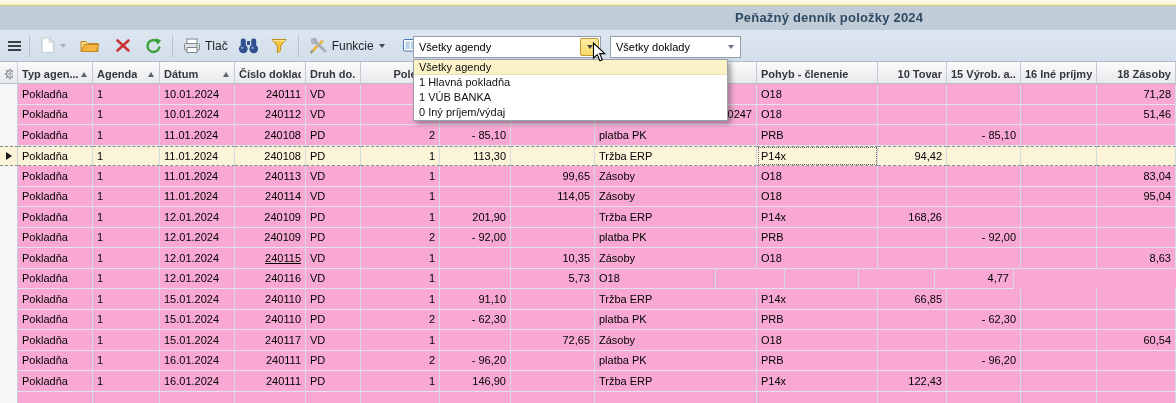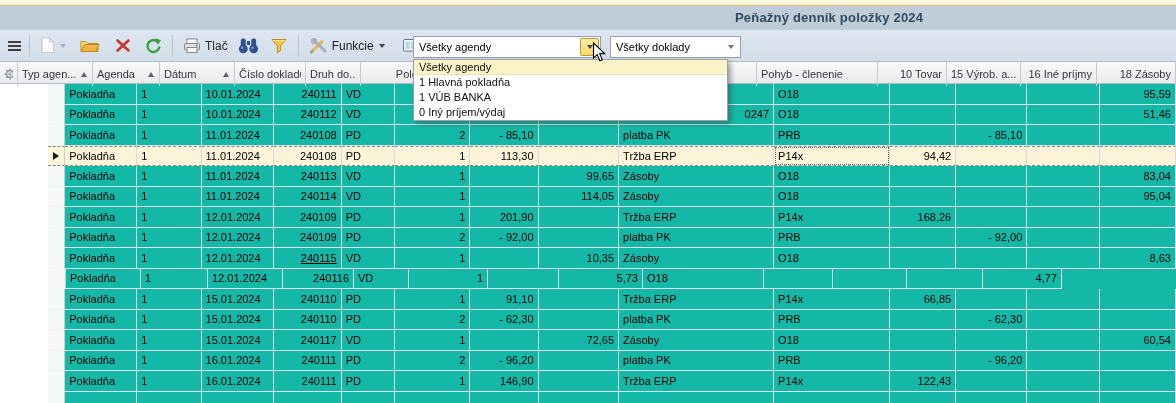--- a/index.html
+++ b/index.html
@@ -38,26 +38,26 @@
   
   .dd-panel{ position:absolute; left:413px; top:59px; width:315px; z-index:50;
     background:#fff; border:1px solid #97a2ad; box-shadow:3px 3px 5px rgba(60,60,60,.45); }
   .ddi{ height:15px; line-height:15px; padding-left:5px; font-size:11px; color:#111; white-space:nowrap; }
   .ddi.ddsel{ background:#fbf2c7; border-bottom:1px solid #ece1b2; }
   
   .grid{ position:absolute; left:0; top:62px; width:1176px; height:341px; overflow:hidden; background:#fff; }
   .ghead{ display:flex; height:22px; background:linear-gradient(#fafafb,#e9eaec);
     border-bottom:1px solid #b4bec8; }
   .hcell{ display:flex; align-items:center; padding:12px 4px; border-right:1px solid #c3ccd5;
-    color:#33383e; white-space:nowrap; overflow:hidden; position:relative; }
+    color:#33383e; white-space:nowrap; overflow:hidden; position:relative;font-weight:bold; }
   .hcell.ar{ justify-content:flex-end; }
   .hcell .hlbl{ overflow:hidden; white-space:nowrap; }
   .sort-asc{ width:0; height:0; border-left:3.5px solid transparent; border-right:3.5px solid transparent;
     border-bottom:5px solid #5c646c; margin-left:auto; margin-right:1px; flex:none; }
-  .grow{ display:flex; height:20.5px; background:#14b8a6;margin-left:48px; }
+  .grow{ display:flex; height:20.5px; background:#f9a8d4; }
   .cell{ display:flex; align-items:center; padding:0 4px; border-right:1px solid #d3dbe3;
     border-bottom:1px solid #dee4e9; white-space:nowrap; overflow:hidden; }
   .cell.ar{ justify-content:flex-end; }
   .cell.ind{ background:#f6f7f8; border-bottom-color:#f0f2f4; border-right-color:#c6cfd8;
     justify-content:center; padding:0; }
   .grow.sel .cell{ background:#fbf4d9; border-top:1px dashed #8d8d8d; border-bottom:1px dashed #8d8d8d; }
   .grow.sel .cell.ind{ background:#fbf4d9; }
   .cell.focus{ outline:1px dotted #6a6a6a; outline-offset:-2px; }
   .row-marker{ width:0; height:0; border-top:4.5px solid transparent; border-bottom:4.5px solid transparent;
     border-left:6px solid #1a1a1a; }
@@ -264,21 +264,21 @@
           <div class="cell ar" style="width: 71px;">240111</div>
           <div class="cell" style="width: 55px;">VD</div>
           <div class="cell ar" style="width: 79px;"></div>
           <div class="cell ar" style="width: 71px;"></div>
           <div class="cell ar" style="width: 84px;"></div>
           <div class="cell" style="width: 162px;"></div>
           <div class="cell" style="width: 121px;">O18</div>
           <div class="cell ar" style="width: 69px;"></div>
           <div class="cell ar" style="width: 74px;"></div>
           <div class="cell ar" style="width: 76px;"></div>
-          <div class="cell ar" style="width: 79px;">95,59</div>
+          <div class="cell ar" style="width: 79px;">71,28</div>
         </div>
         <div class="grow">
           <div class="cell ind" style="width: 18px;"></div>
           <div class="cell" style="width: 75px;">Pokladňa</div>
           <div class="cell" style="width: 67px;">1</div>
           <div class="cell" style="width: 75px;">10.01.2024</div>
           <div class="cell ar" style="width: 71px;">240112</div>
           <div class="cell" style="width: 55px;">VD</div>
           <div class="cell ar" style="width: 79px;"></div>
           <div class="cell ar" style="width: 71px;"></div>

